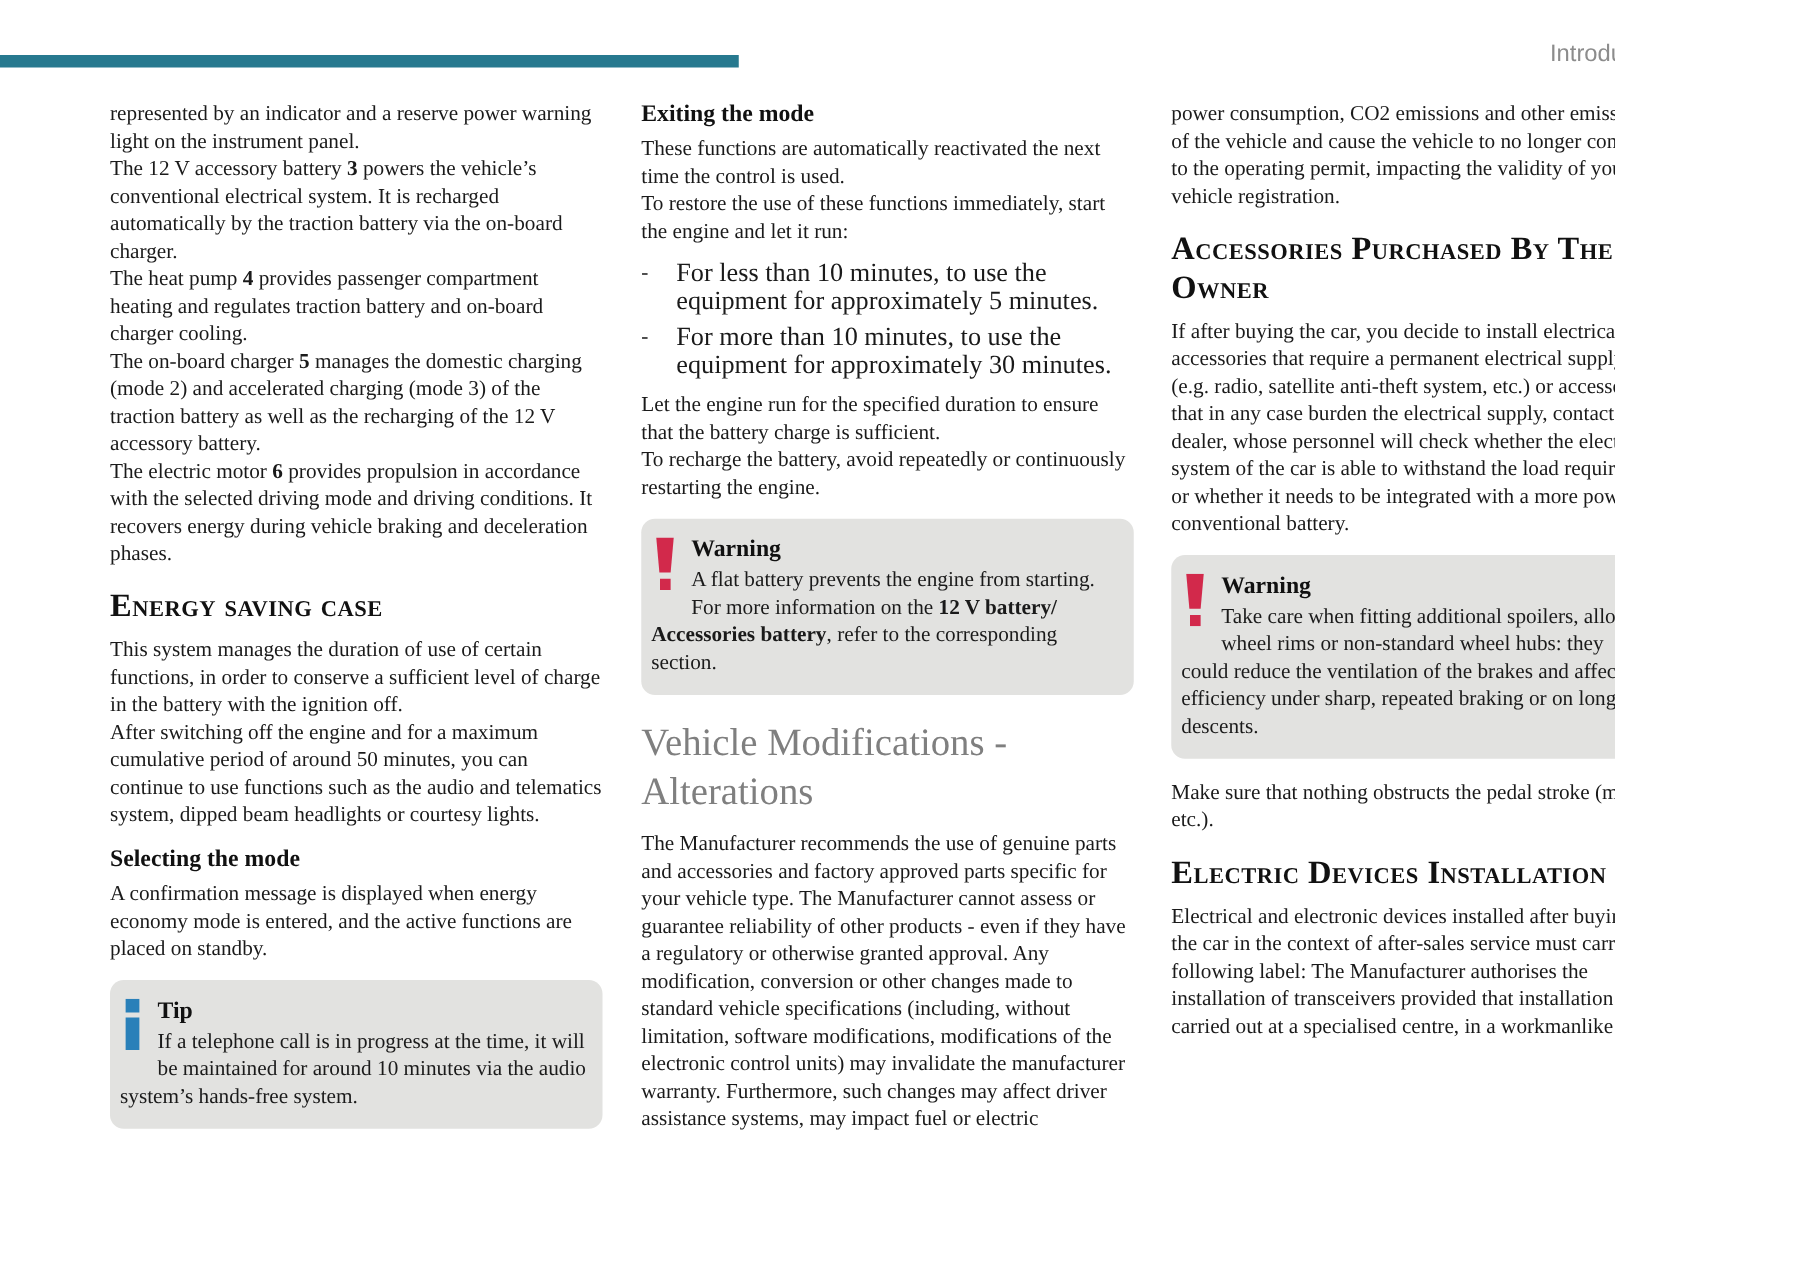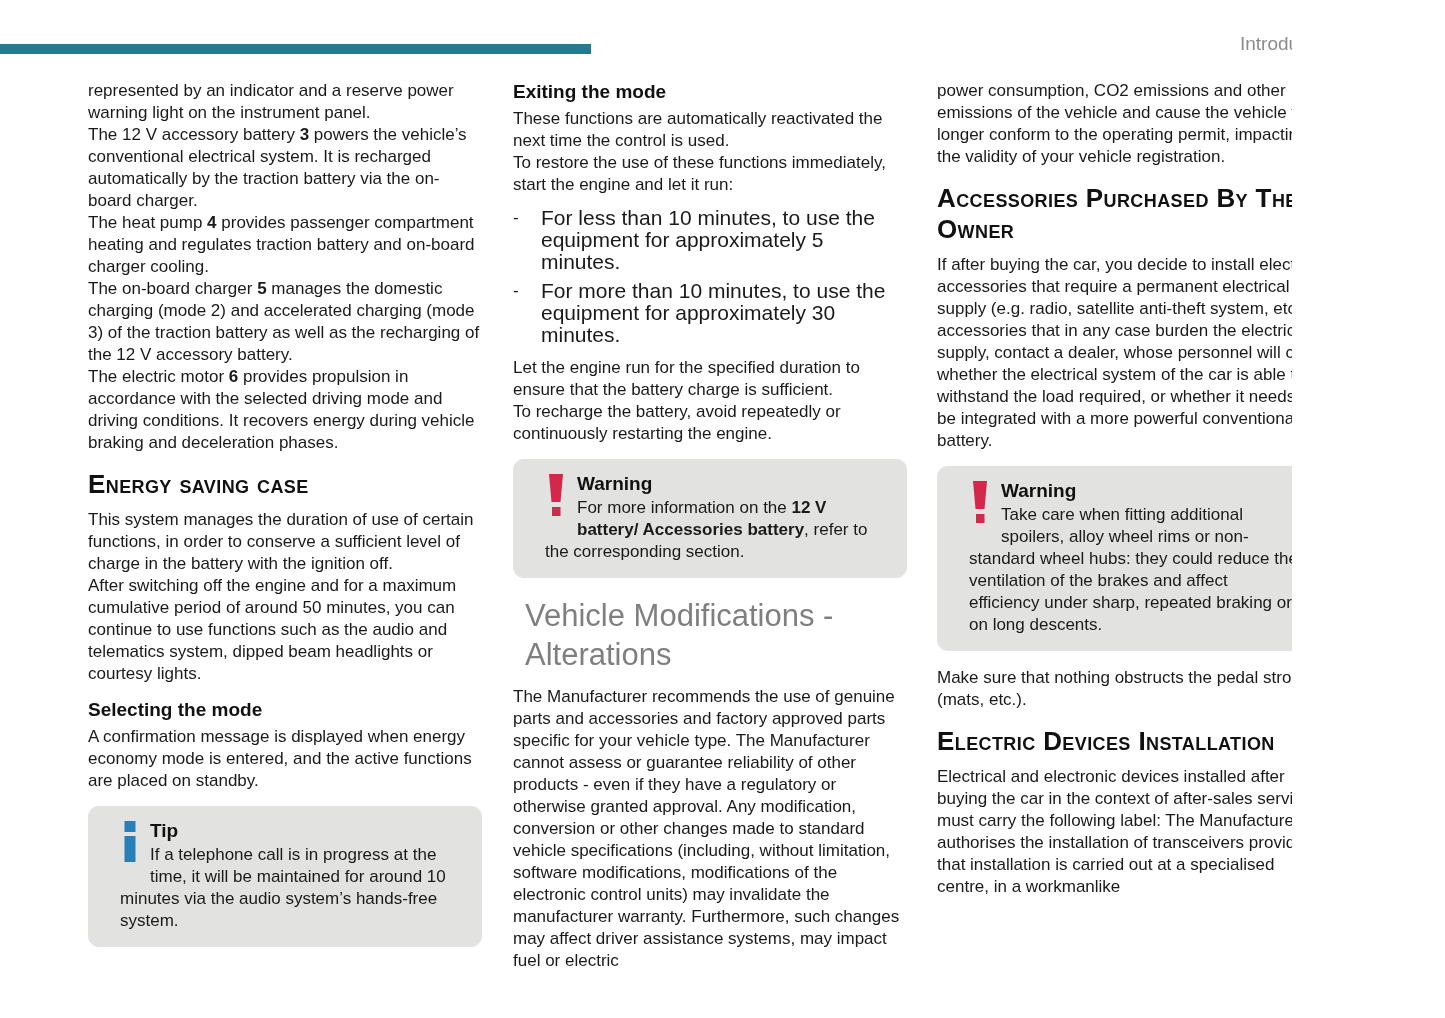--- a/index.html
+++ b/index.html
@@ -23,49 +23,49 @@
   }
   .chapter-num {
     position:absolute; top:66px; left:1350px;
     font-size:74px; font-weight:bold; line-height:1;
     color:#2C7E96;
   }
   .page-num {
     position:absolute; top:963px; left:1383px;
     font-size:19px; font-weight:bold; color:#4d4d4d;
   }
-  .col { position:absolute; top:80px; width:394px; }
+  .col { position:absolute; top:80px; width:394px;font-family:Liberation Serif, serif; }
   .col1 { left:88px; }
   .col2 { left:513px; }
   .col3 { left:937px; width:393px; }
 
   .body-p { font-size:17px; line-height:22px; color:#1a1a1a; }
   .section-heading {
     font-size:26px; line-height:31px; font-weight:bold;
     font-variant:small-caps; letter-spacing:0.4px;
     color:#111111; margin:15px 0 9px;
   }
   .sub-heading {
     font-size:19px; line-height:23px; font-weight:bold;
     color:#111111; margin:13px 0 5px;
   }
   .sub-heading.first { margin-top:0; }
   .big-heading {
     font-size:31px; line-height:39px; font-weight:400;
-    color:#7f7f7f; margin:18px 12px 12px;
+    color:#7f7f7f; margin:18px 0 12px;
   }
   .bullet-list { margin:11px 0 11px; }
   .bullet { display:flex; margin-top:7px; }
   .bullet:first-child { margin-top:0; }
   .bullet .dash { width:28px; flex:none; font-size:17px; line-height:22px; }
   .bullet .bullet-text { flex:1; font-size:21px; line-height:22px; }
 
   .note-box {
     background:#E2E2E0; border-radius:11px;
-    padding:13px 32px 15px;
+    padding:13px 8px 15px;
     margin-top:14px; margin-bottom:16px;
     font-size:17px; line-height:22px;
   }
   .box-icon { float:left; margin:2px 13px 2px 3px; }
   .box-title { font-size:19px; line-height:23px; font-weight:bold; color:#111111; margin-bottom:2px; }
   .seg b, .seg span[style] { font-weight:bold; }
 </style>
 </head>
 <body>
 
@@ -119,20 +119,21 @@
     <p class="body-p">To recharge the battery, avoid repeatedly or continuously restarting the engine.</p>
 
     <div class="note-box">
       <span class="box-icon">
         <svg width="16" height="42" viewBox="0 0 16 42" aria-hidden="true">
           <polygon points="1,0 15,0 12.5,28 3.5,28" fill="#D2294B"></polygon>
           <rect x="4" y="33" width="8.5" height="9" fill="#D2294B"></rect>
         </svg>
       </span>
       <div class="box-title">Warning</div>
+      <p class="body-p">A flat battery prevents the engine from starting.</p>
       <p class="body-p seg"><span>For more information on the </span><span style="font-weight: bold;">12 V battery/ Accessories battery</span><span>, refer to the corresponding section.</span></p>
     </div>
 
     <h1 class="big-heading">Vehicle Modifications - Alterations</h1>
     <p class="body-p">The Manufacturer recommends the use of genuine parts and accessories and factory approved parts specific for your vehicle type. The Manufacturer cannot assess or guarantee reliability of other products - even if they have a regulatory or otherwise granted approval. Any modification, conversion or other changes made to standard vehicle specifications (including, without limitation, software modifications, modifications of the electronic control units) may invalidate the manufacturer warranty. Furthermore, such changes may affect driver assistance systems, may impact fuel or electric</p>
   </div>
 
   <div class="col col3">
     <p class="body-p">power consumption, CO2 emissions and other emissions of the vehicle and cause the vehicle to no longer conform to the operating permit, impacting the validity of your vehicle registration.</p>
     <h2 class="section-heading">Accessories Purchased By The Owner</h2>

